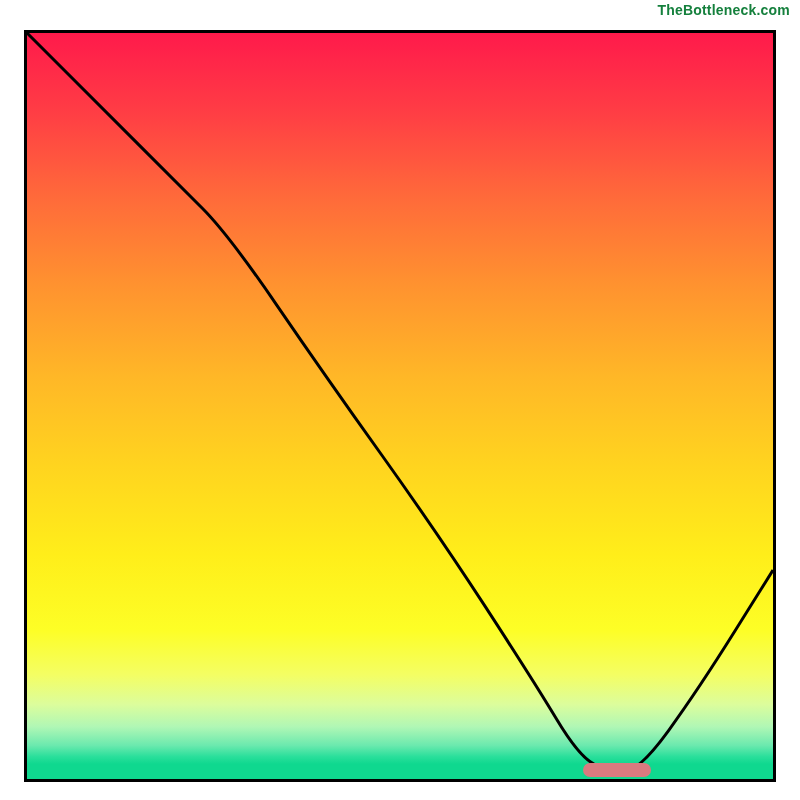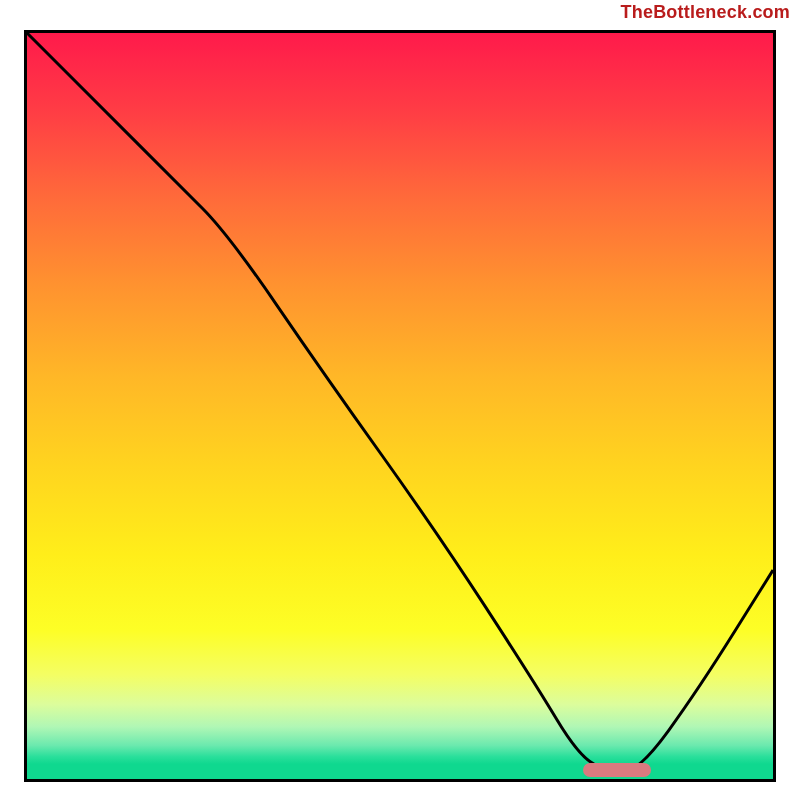--- a/index.html
+++ b/index.html
@@ -12,23 +12,23 @@
   }
   .wrap {
     position: relative;
     width: 800px;
     height: 800px;
   }
   .watermark {
     position: absolute;
     top: 2px;
     right: 10px;
-    font-size: 18px;
+    font-size: 14px;
     font-weight: 600;
-    color: #b91c1c;
+    color: #15803d;
     letter-spacing: 0.2px;
   }
   .plot {
     position: absolute;
     left: 24px;
     top: 30px;
     width: 752px;
     height: 752px;
     box-sizing: border-box;
     border: 3px solid #000;

